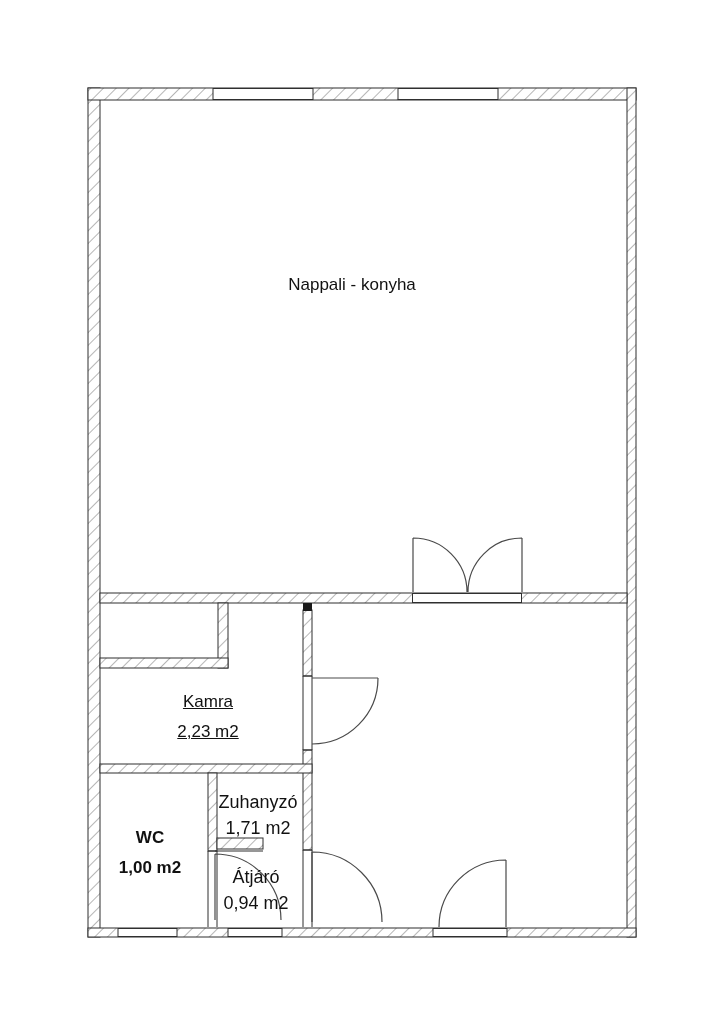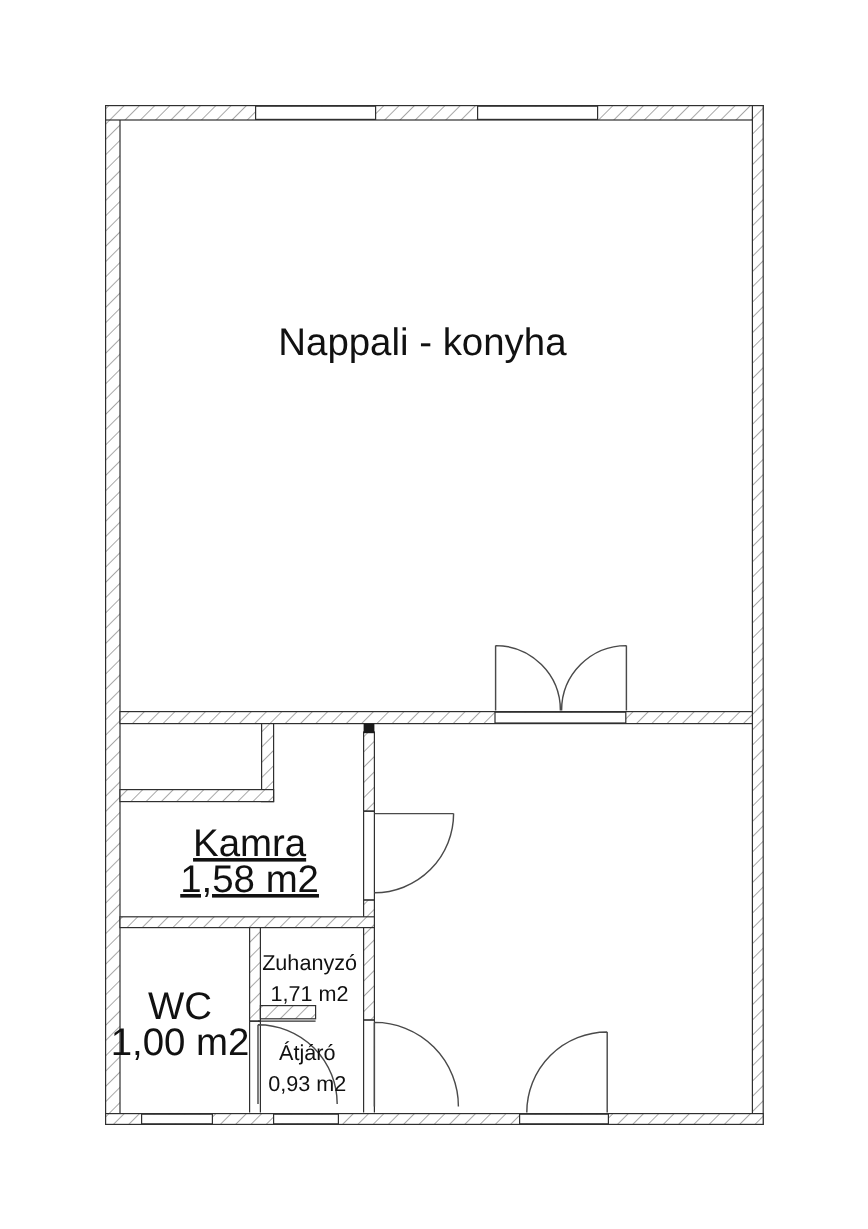--- a/index.html
+++ b/index.html
@@ -17,21 +17,21 @@
   .door{stroke:#4a4a4a;stroke-width:1.2;fill:none;}
   .junction{fill:#1a1a1a;stroke:none;}
   .room-label{
     position:absolute;
     transform:translateX(-50%);
     text-align:center;
     color:#111111;
     white-space:nowrap;
   }
   .room-label .line{display:block;}
-  .room-label.big{font-size:32px;line-height:30px;}
+  .room-label.big{font-size:17px;line-height:30px;}
   .room-label.small{font-size:18px;line-height:26px;}
 </style>
 </head>
 <body>
 
 <div class="page">
 
   <svg class="plan-svg" width="723" height="1024" viewBox="0 0 723 1024">
     <defs>
       <pattern id="hatch" width="9" height="9" patternUnits="userSpaceOnUse" patternTransform="rotate(45)">
@@ -83,32 +83,32 @@
       <path class="door" d="M506,927 V860 M506,860 A67,67 0 0 0 439,927"></path>
     </g>
   </svg>
 
   <div class="room-label big" style="left:352px;top:270px;">
     <span class="line">Nappali - konyha</span>
   </div>
 
   <div class="room-label big" style="left:208px;top:687px;text-decoration:underline;">
     <span class="line">Kamra</span>
-    <span class="line">1,58 m2</span>
+    <span class="line">2,23 m2</span>
   </div>
 
 
-  <div class="room-label big" style="left:150px;top:823px;">
+  <div class="room-label big" style="left:150px;top:823px;font-weight:bold;">
     <span class="line">WC</span>
     <span class="line">1,00 m2</span>
   </div>
 
   <div class="room-label small" style="left:258px;top:789px;">
     <span class="line">Zuhanyzó</span>
     <span class="line">1,71 m2</span>
   </div>
 
   <div class="room-label small" style="left:256px;top:864px;">
     <span class="line">Átjáró</span>
-    <span class="line">0,93 m2</span>
+    <span class="line">0,94 m2</span>
   </div>
 
 </div>
 
 </body></html>

